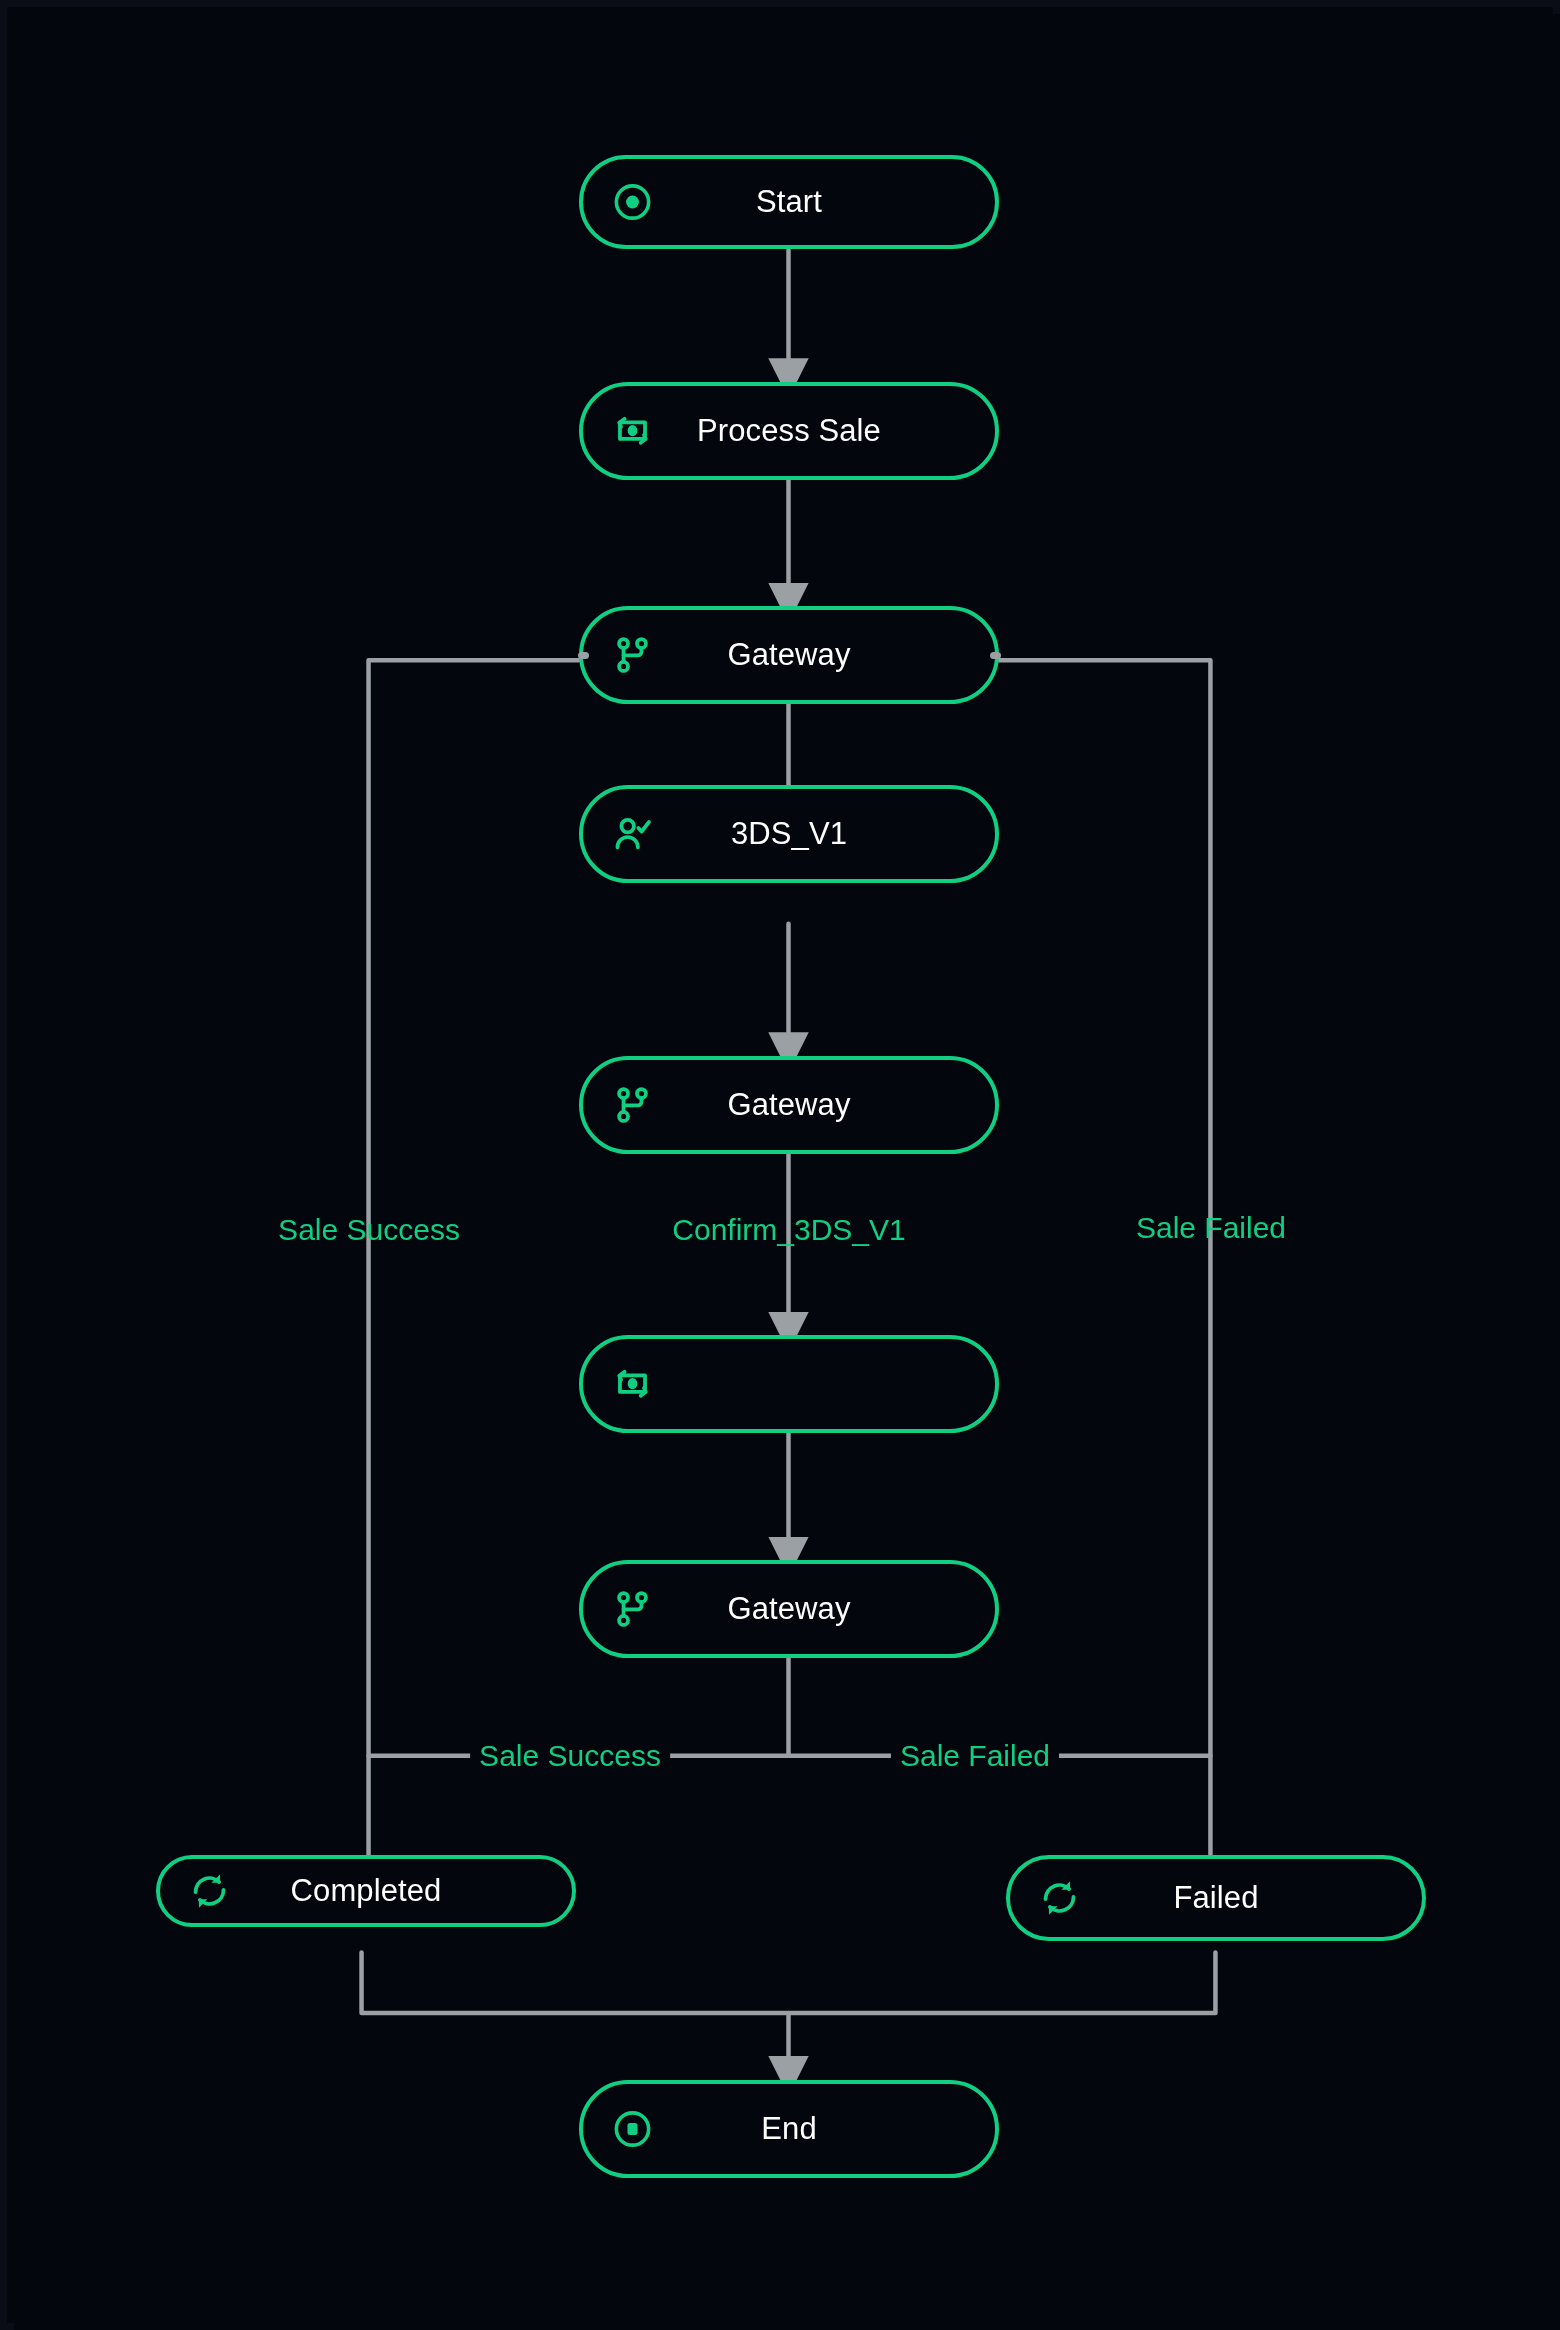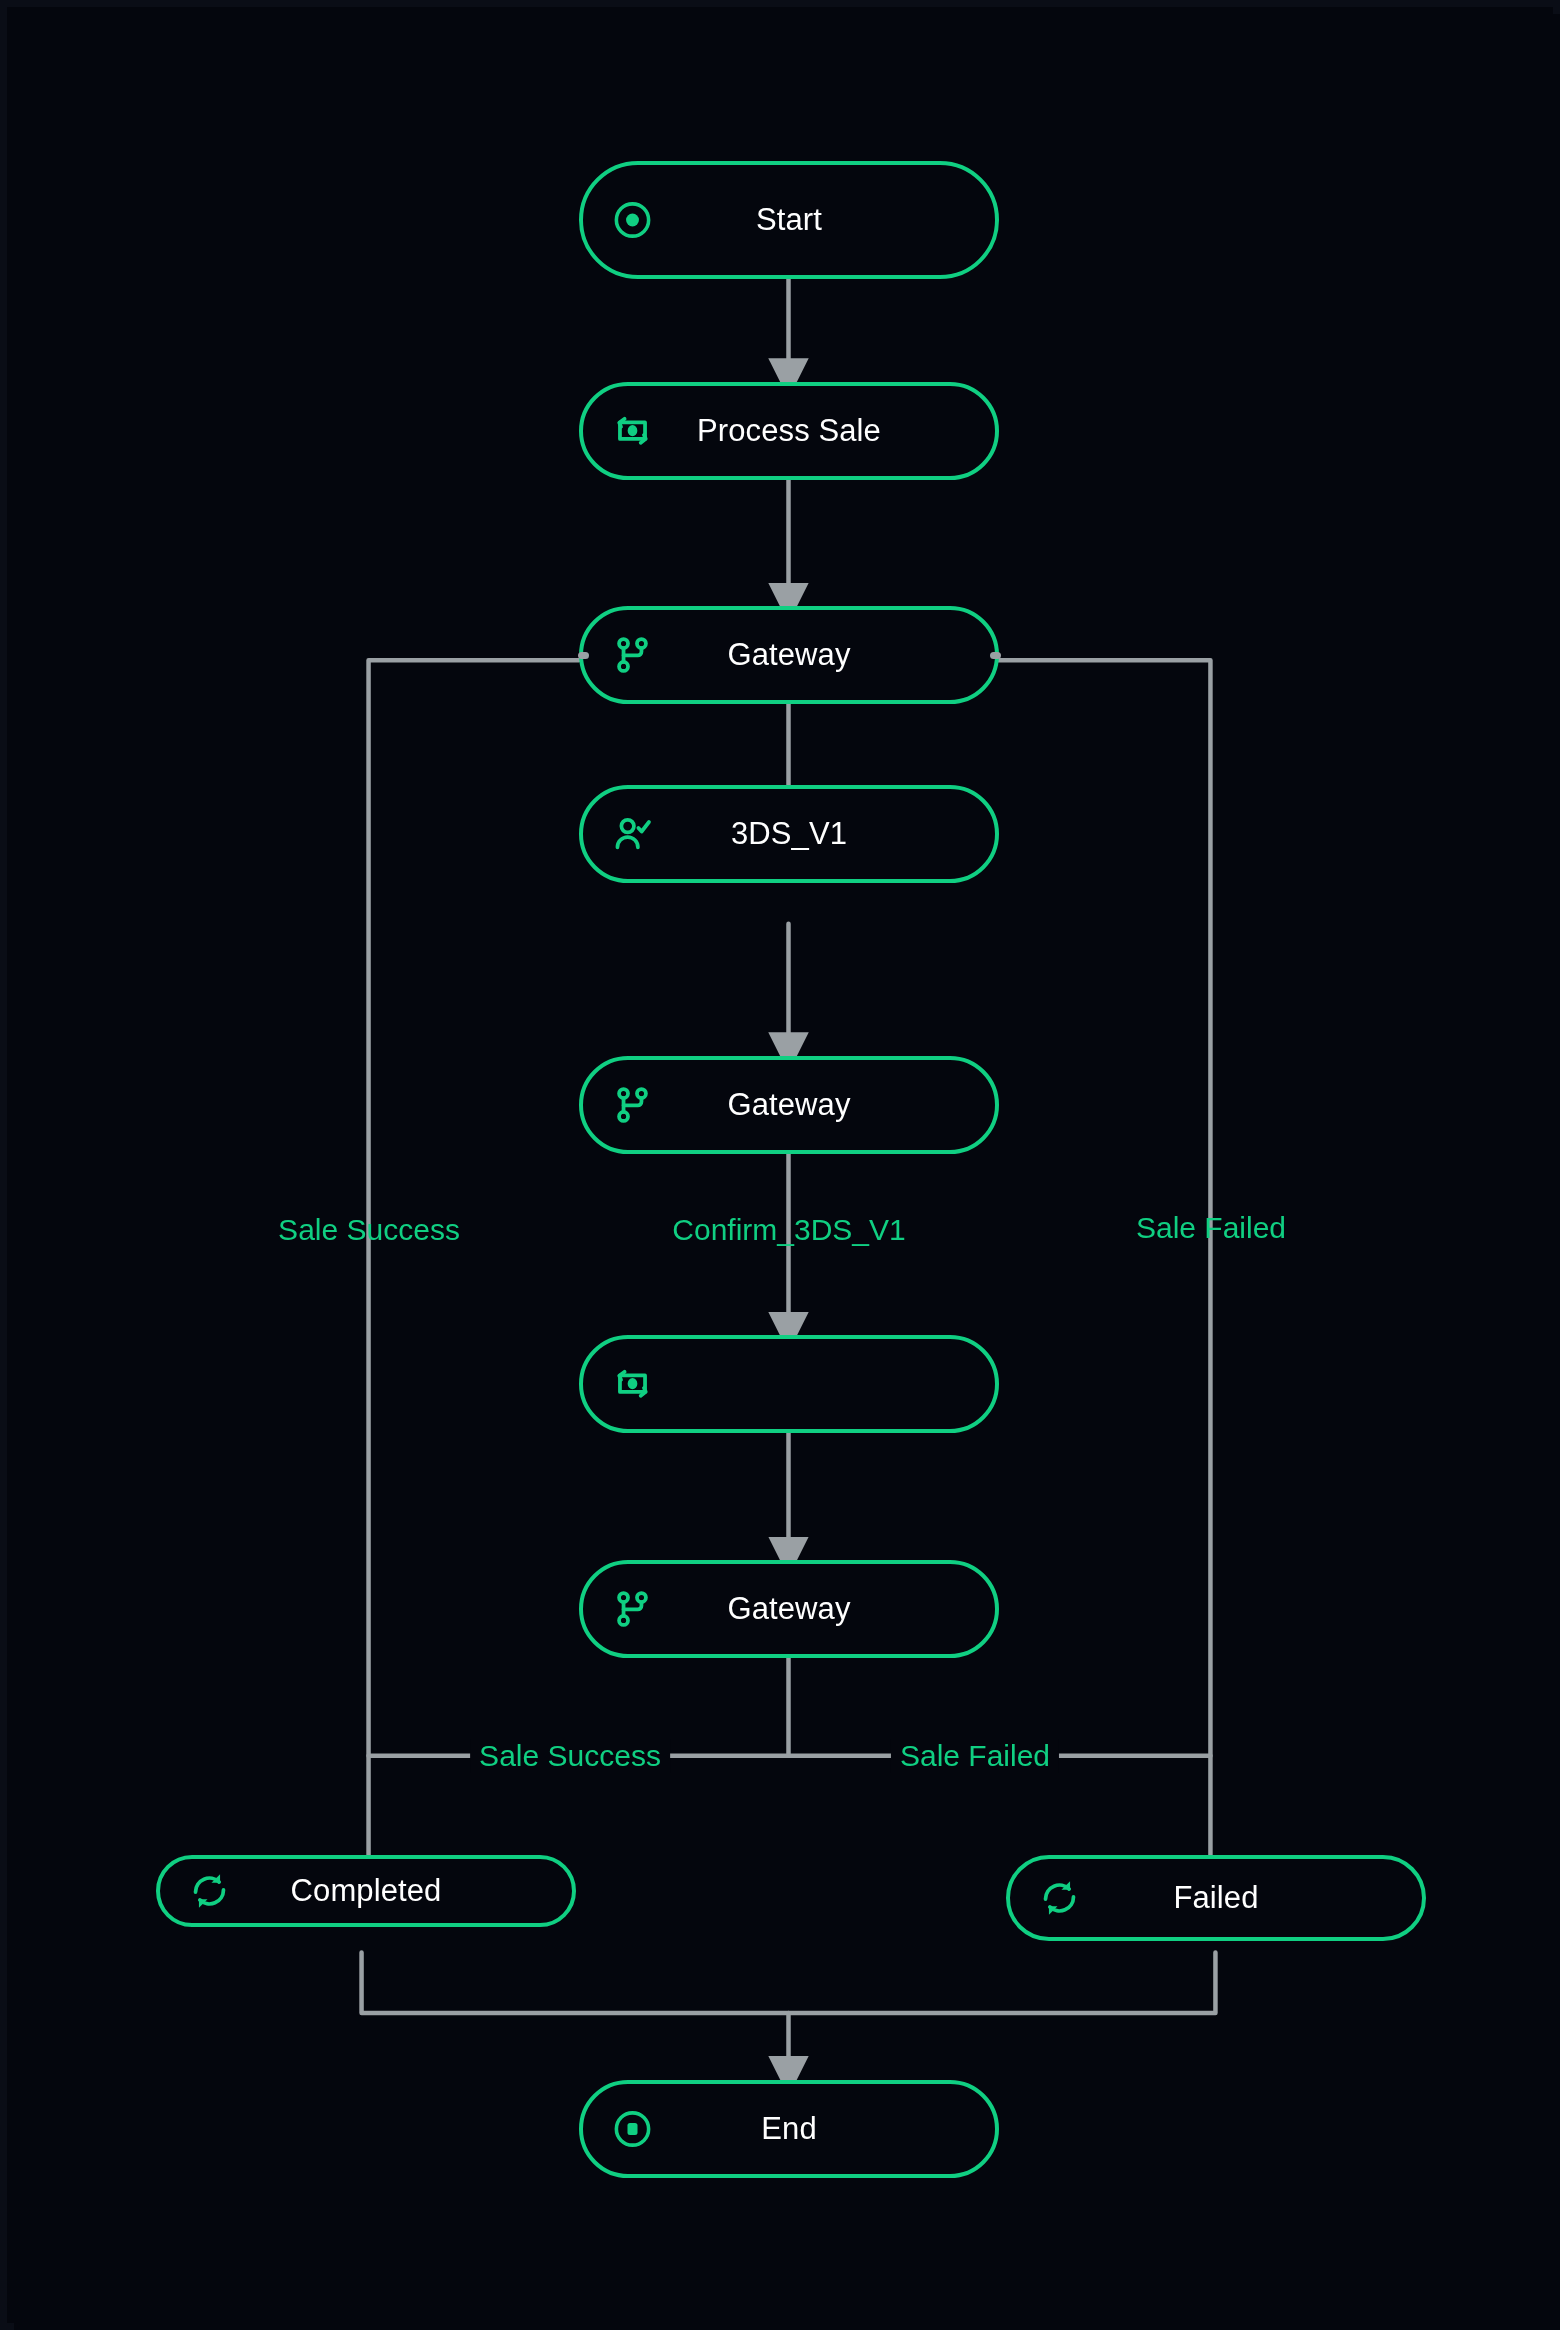--- a/index.html
+++ b/index.html
@@ -118,21 +118,21 @@
         <path d="M1551,3282 L1551,3488 L710,3488"></path>
 
         <path d="M1551,3488 L2396,3488"></path>
 
         <path d="M696,3882 L696,4003 L1551,4003 L1551,4100" marker-end="url(#arrow)"></path>
 
         <path d="M2406,3882 L2406,4003 L1551,4003"></path>
       </g>
     </svg>
 
-    <div class="node" style="left:565px; top:147px; width:420px; height:118px;">
+    <div class="node" style="left:565px; top:141px; width:420px; height:94px;">
       <svg class="ico" viewBox="0 0 24 24">
         <circle cx="12" cy="12" r="9" fill="none" stroke="#10cf82" stroke-width="2"></circle>
         <circle cx="12" cy="12" r="3.6" fill="#10cf82"></circle>
       </svg>
       <span class="lbl">Start</span>
     </div>
 
     <div class="node" style="left:565px; top:368px; width:420px; height:98px;align-items:center;">
       <svg class="ico" viewBox="0 0 24 24">
         <path d="M5 8.8 V16.4 H19 V7.2 H5" fill="none" stroke="#10cf82" stroke-width="2.1" stroke-linecap="round" stroke-linejoin="round"></path>

